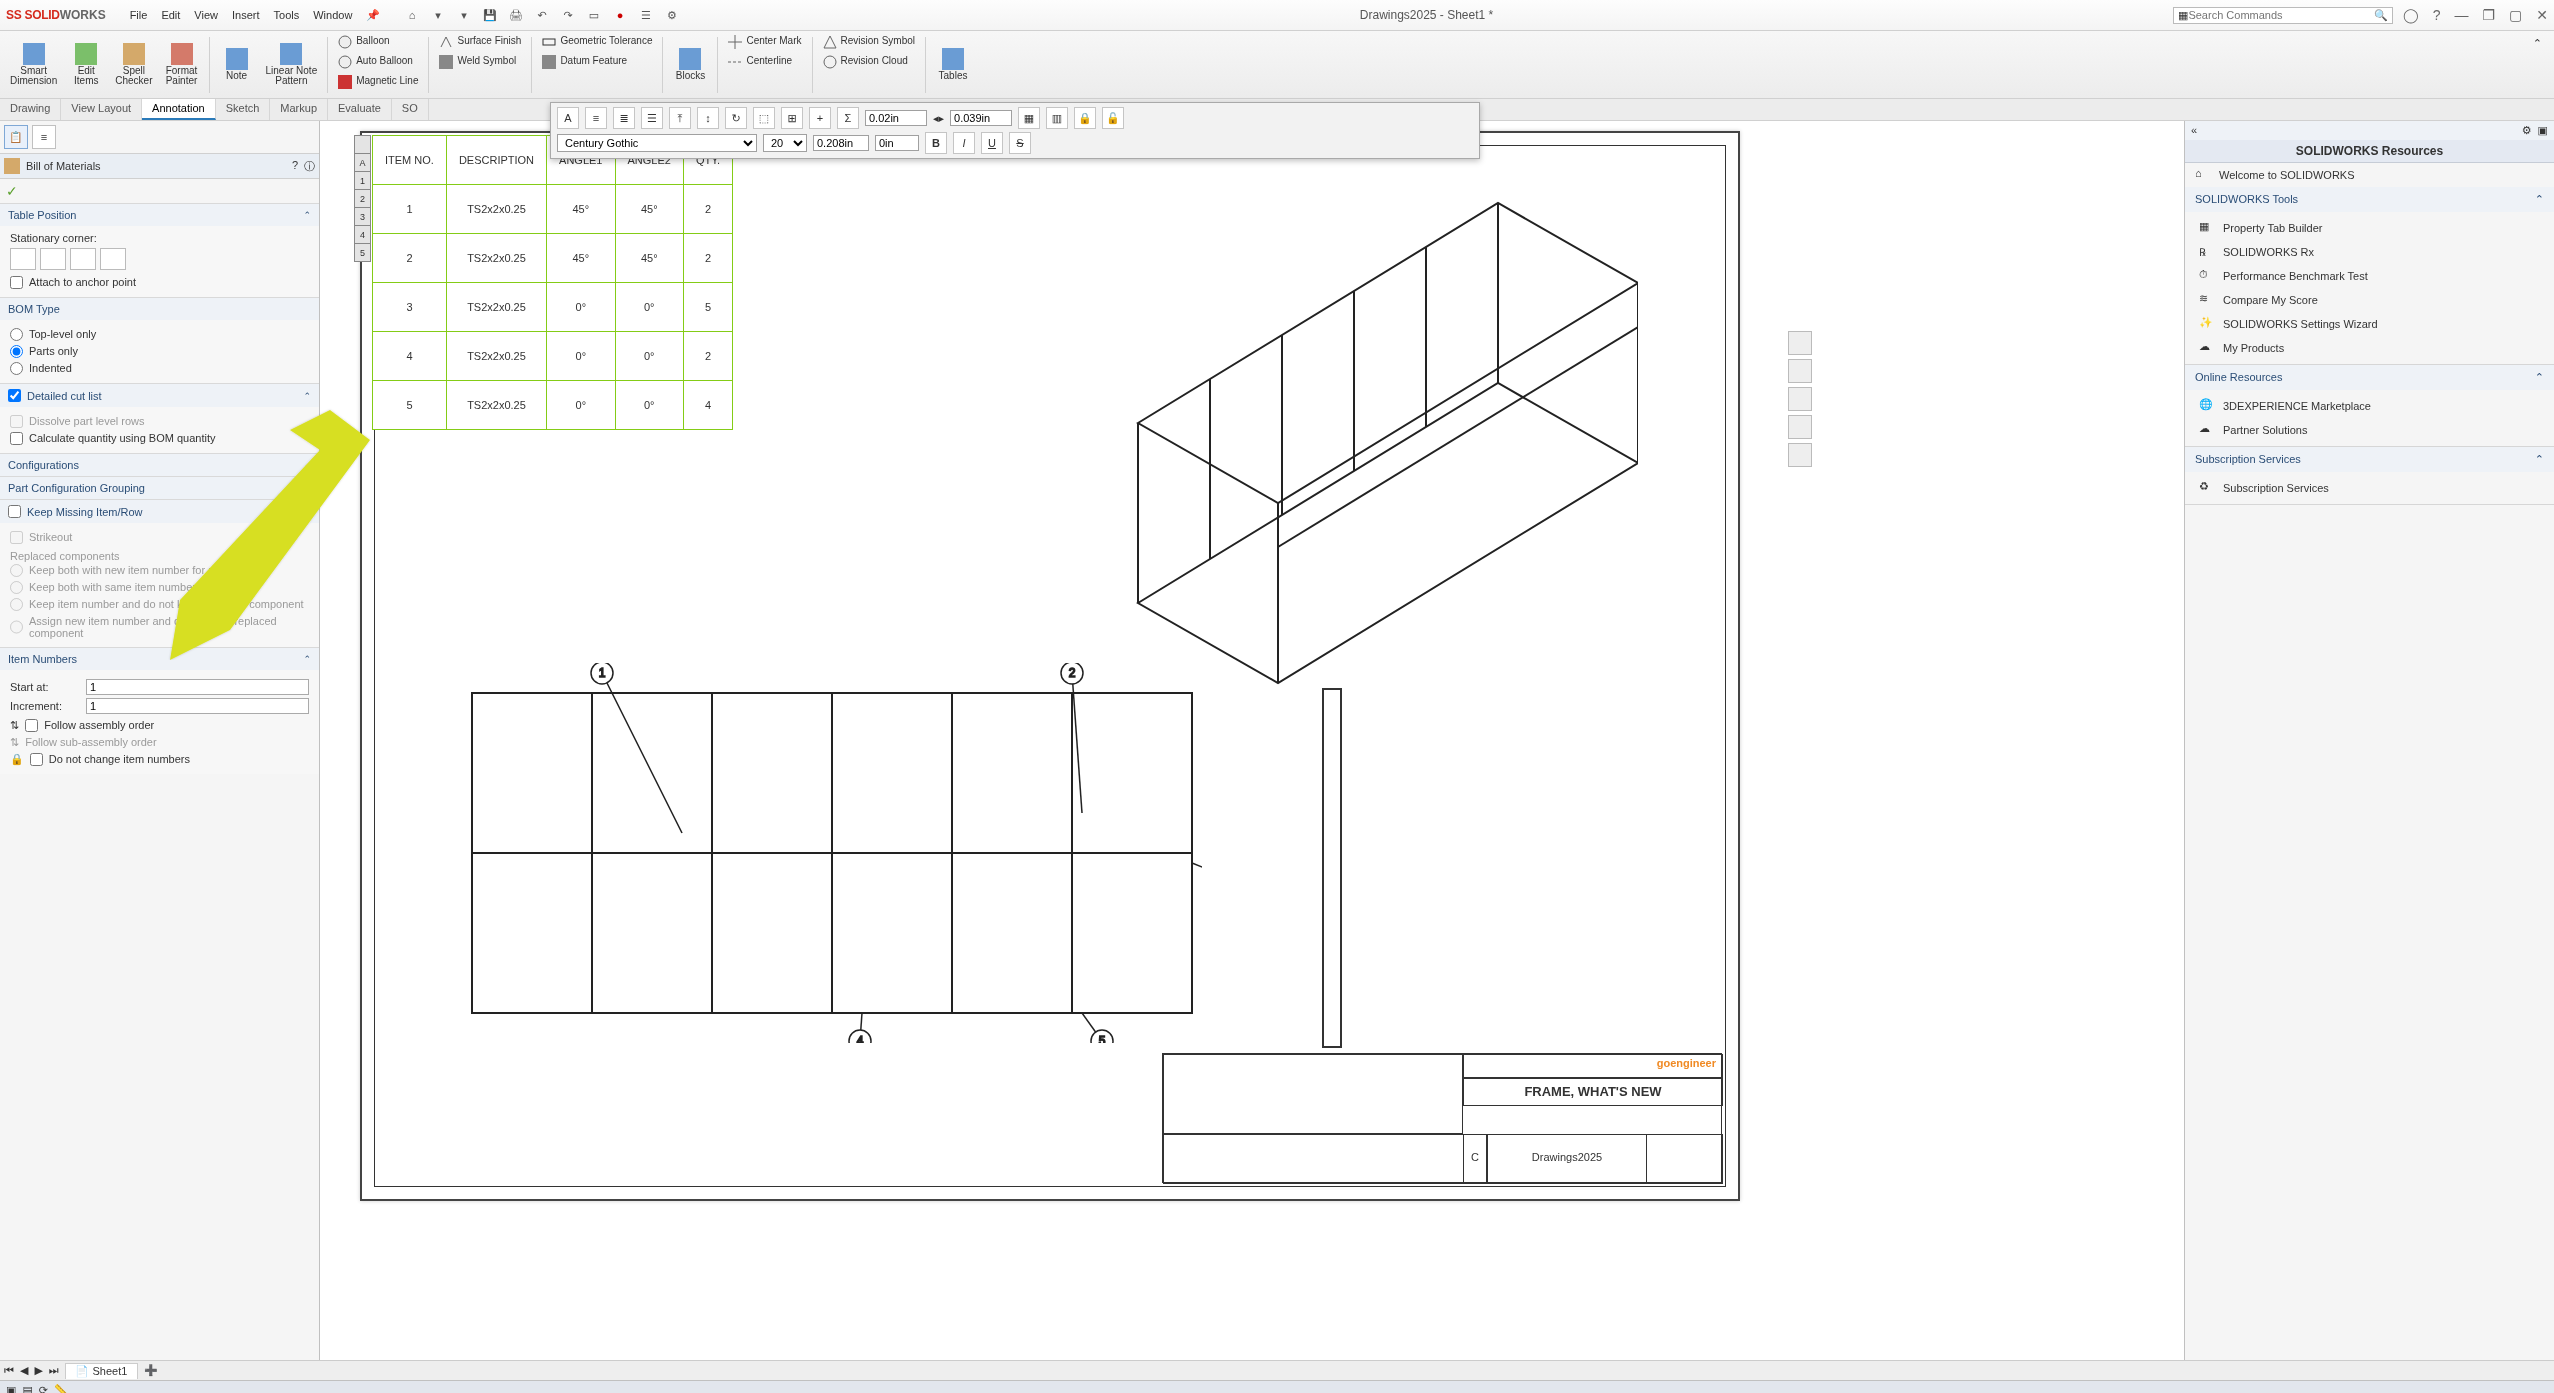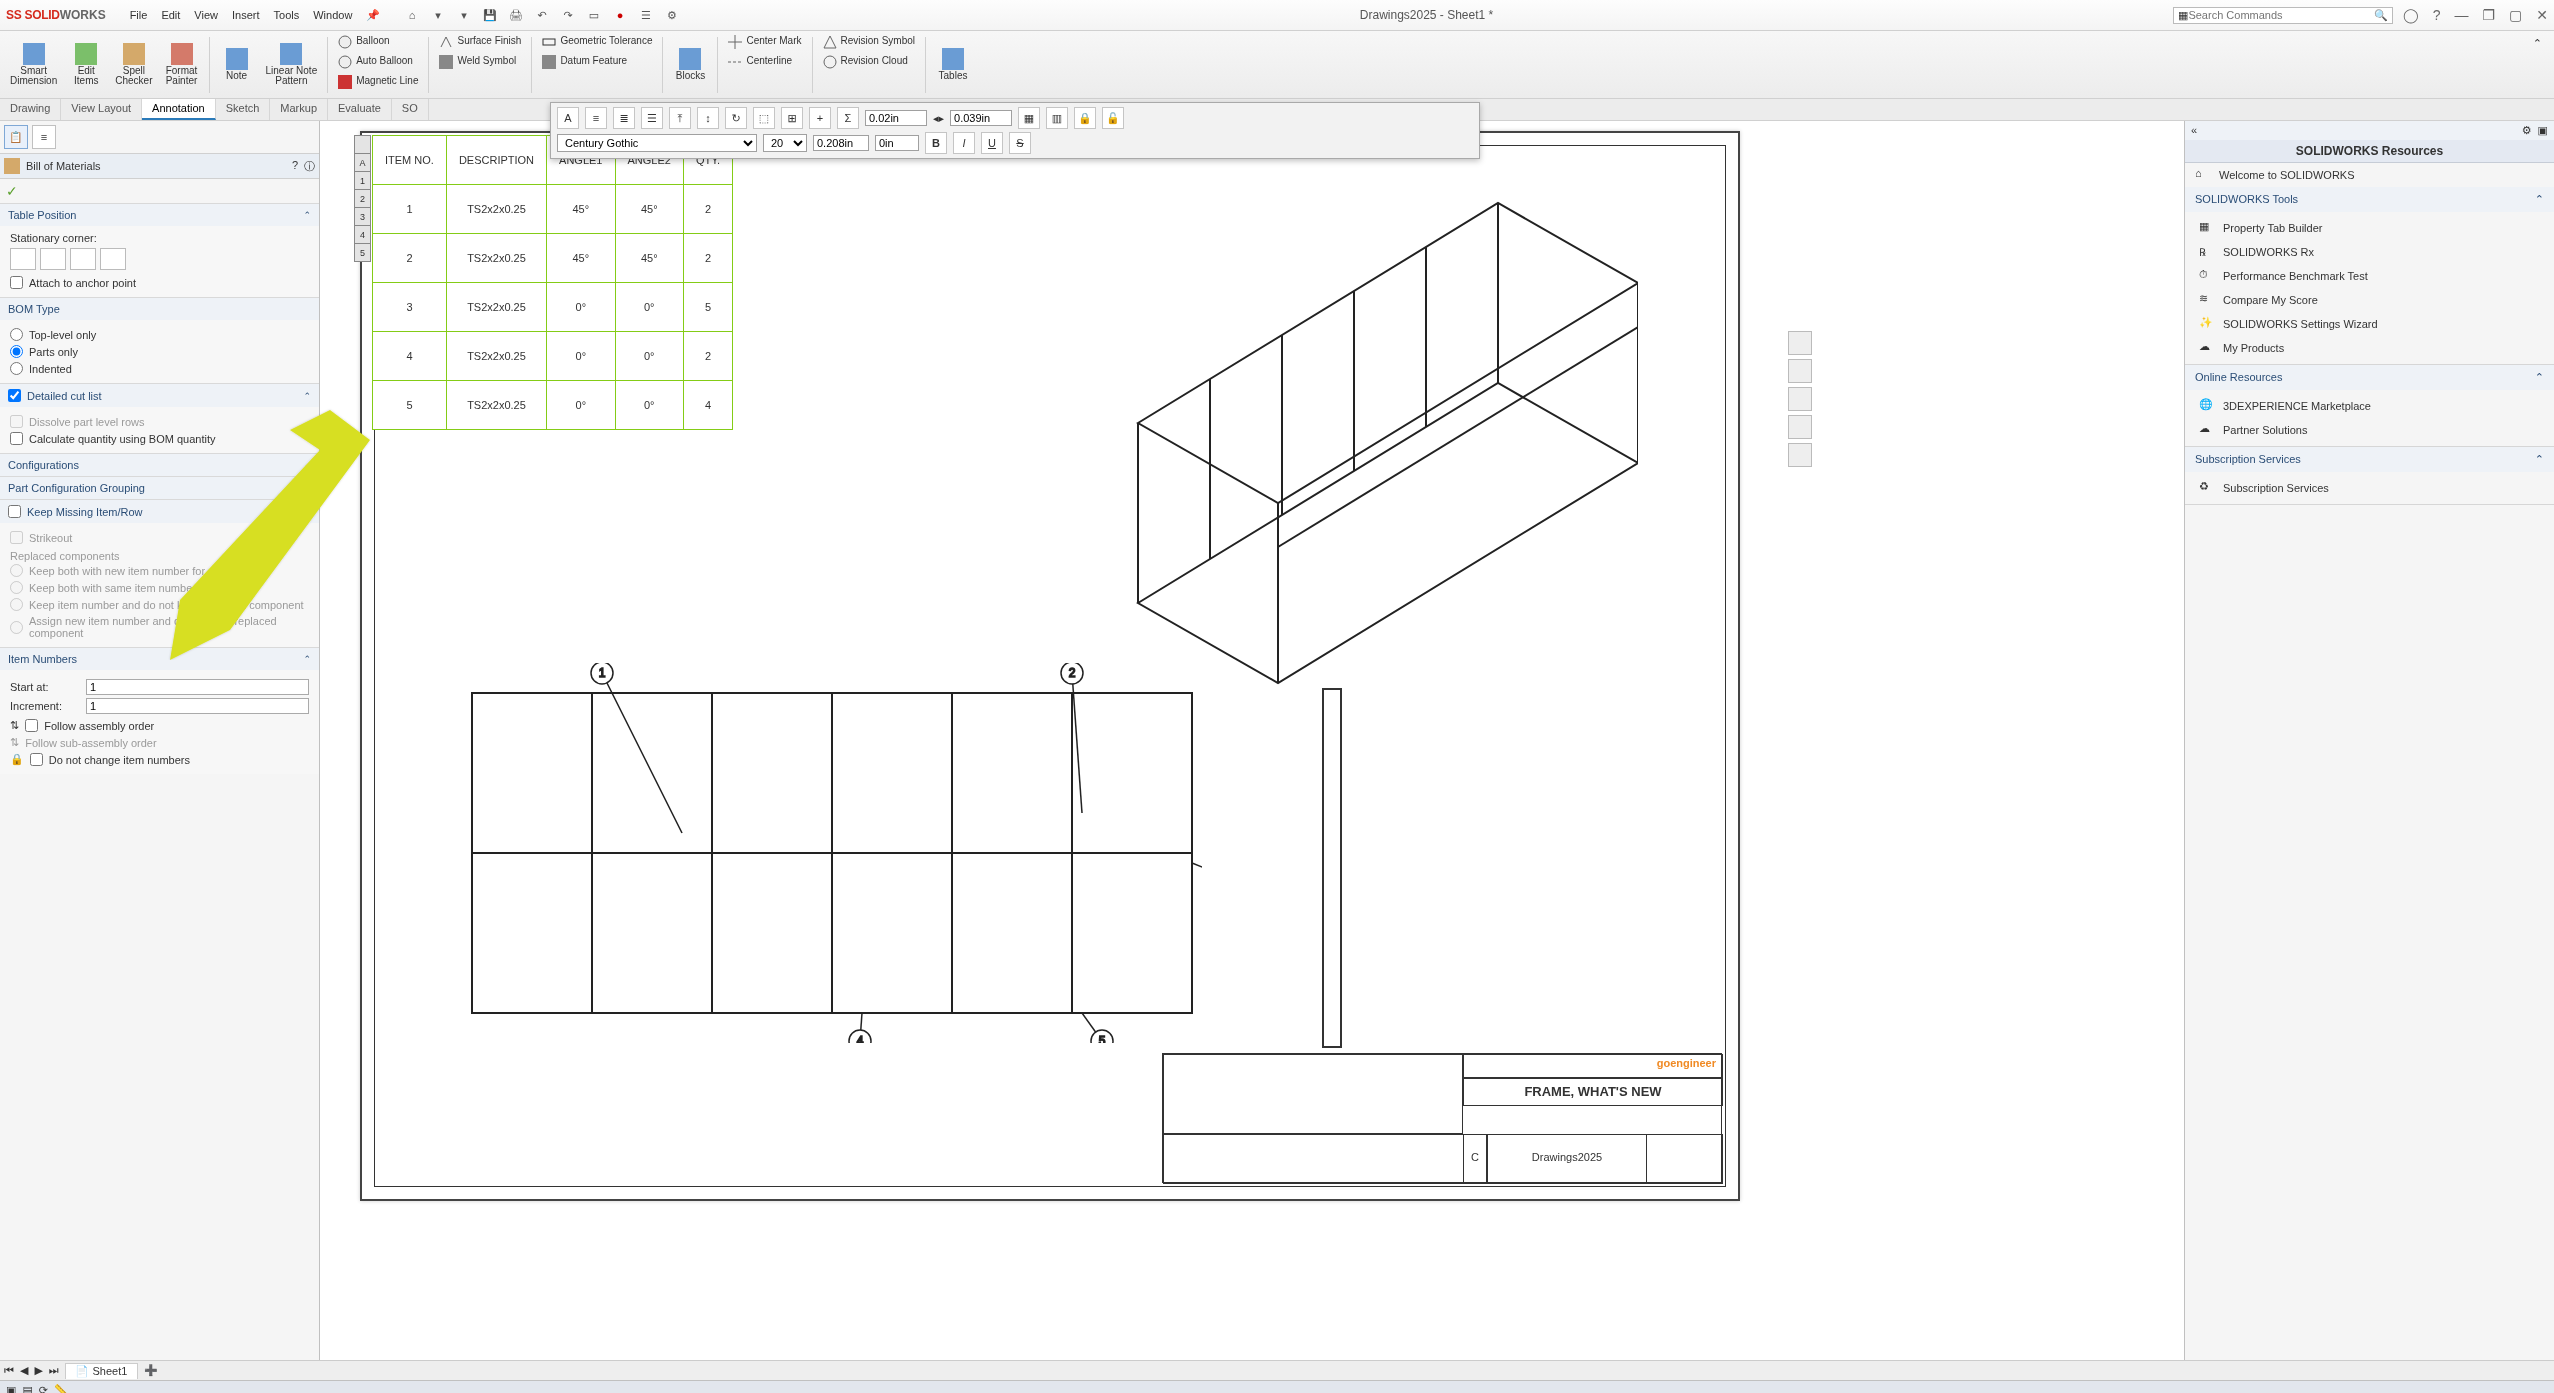--- a/index.html
+++ b/index.html
@@ -42,21 +42,21 @@
 .panel-tabs .pt.active { background:#e8f0fb; border-color:#7fa8d6; }
 .pm-head { display:flex; align-items:center; padding:4px 4px; background:#e9eef4; border-bottom:1px solid #d0d0d0; }
 .pm-head .pm-ic { width:16px; height:16px; margin-right:6px; }
 .pm-head .help { margin-left:auto; display:flex; gap:6px; }
 .ok-cancel { display:flex; gap:6px; padding:4px 6px; }
 .ok-cancel .ok { color:#5aa02c; font-size:14px; }
 .section { border-top:1px solid #d9d9d9; }
 .section-head { display:flex; align-items:center; padding:5px 8px; background:#eef2f7; font-size:11px; color:#2a4d76; }
 .section-head .chev { margin-left:auto; font-size:9px; }
 .section-body { padding:6px 10px; background:#f7f7f7; font-size:11px; }
-.radio-row, .chk-row { display:flex; align-items:center; gap:6px; padding:2px 0; }
+.radio-row, .chk-row { display:flex; gap:6px; padding:2px 0; }
 .corner-icons { display:flex; gap:4px; margin:4px 0; }
 .corner-icons .ci { width:26px; height:22px; border:1px solid #bbb; background:#fff; }
 .field { display:flex; align-items:center; gap:6px; margin:3px 0; }
 .field input[type=text] { flex:1; border:1px solid #aaa; padding:1px 3px; font-size:11px; background:#fff; }
 .disabled { color:#9a9a9a; }
 
 
 .float-toolbar { position:absolute; left:550px; top:102px; background:#f2f2f2; border:1px solid #a9a9a9; box-shadow:0 2px 6px rgba(0,0,0,.25); padding:4px 6px; z-index:50; width:930px; }
 .ft-row { display:flex; align-items:center; gap:6px; margin-bottom:3px; }
 .ft-row:last-child { margin-bottom:0; }

